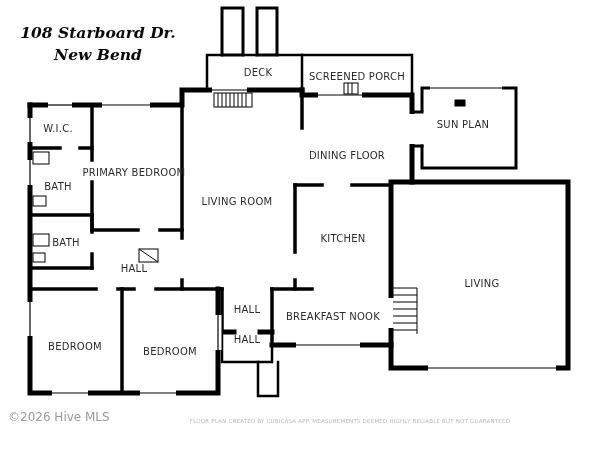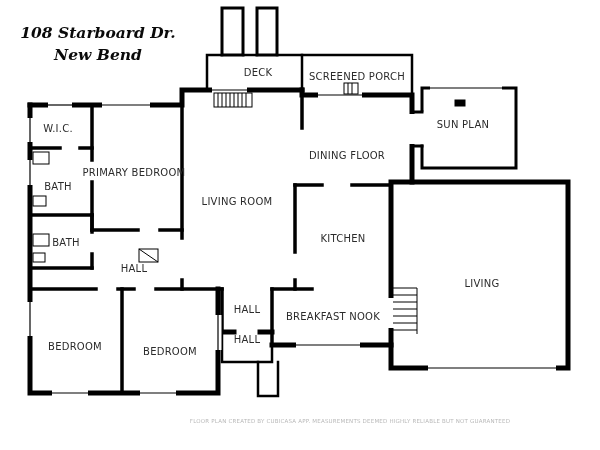--- a/index.html
+++ b/index.html
@@ -146,14 +146,15 @@
   <div class="room-label" style="left:343px;top:238px">KITCHEN</div>
   <div class="room-label" style="left:66px;top:242px">BATH</div>
   <div class="room-label" style="left:134px;top:268px">HALL</div>
   <div class="room-label" style="left:482px;top:283px">LIVING</div>
   <div class="room-label" style="left:247px;top:309px">HALL</div>
   <div class="room-label" style="left:333px;top:316px">BREAKFAST NOOK</div>
   <div class="room-label" style="left:247px;top:339px">HALL</div>
   <div class="room-label" style="left:75px;top:346px">BEDROOM</div>
   <div class="room-label" style="left:170px;top:351px">BEDROOM</div>
 
+  <div class="copyright">©2026 Hive MLS</div>
   <div class="disclaimer">FLOOR PLAN CREATED BY CUBICASA APP. MEASUREMENTS DEEMED HIGHLY RELIABLE BUT NOT GUARANTEED</div>
 </div>
 
 </body></html>

